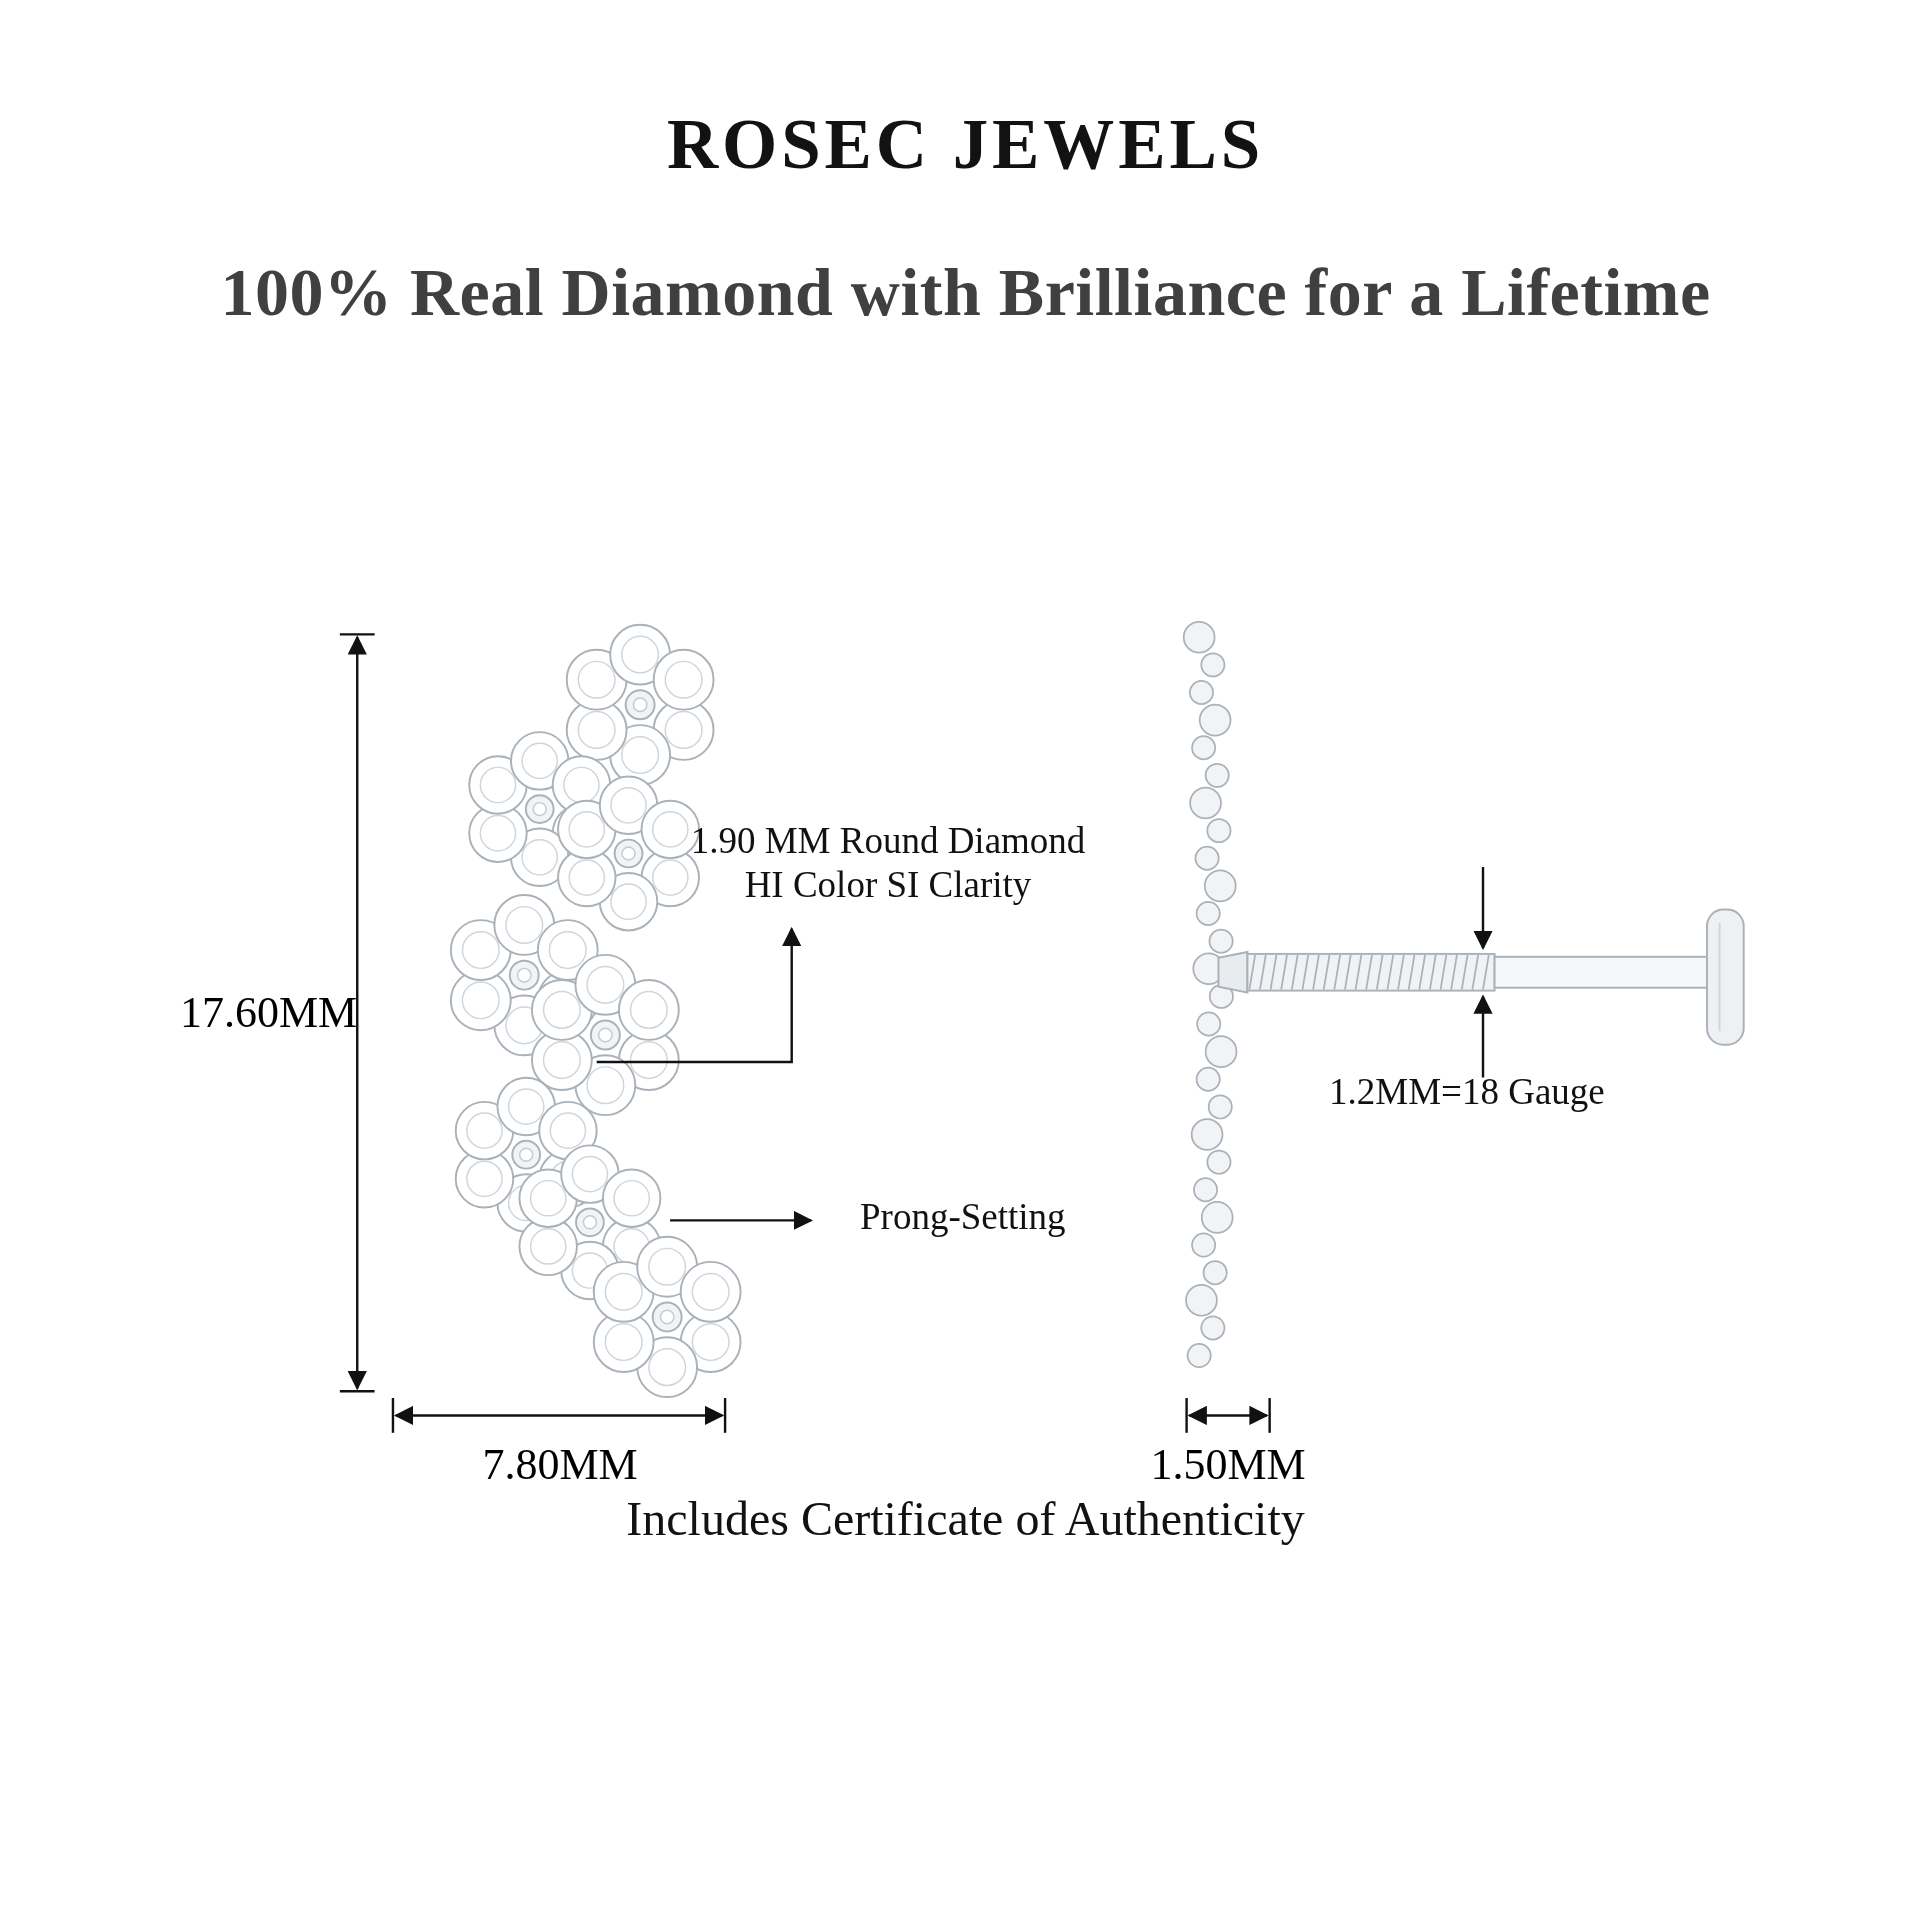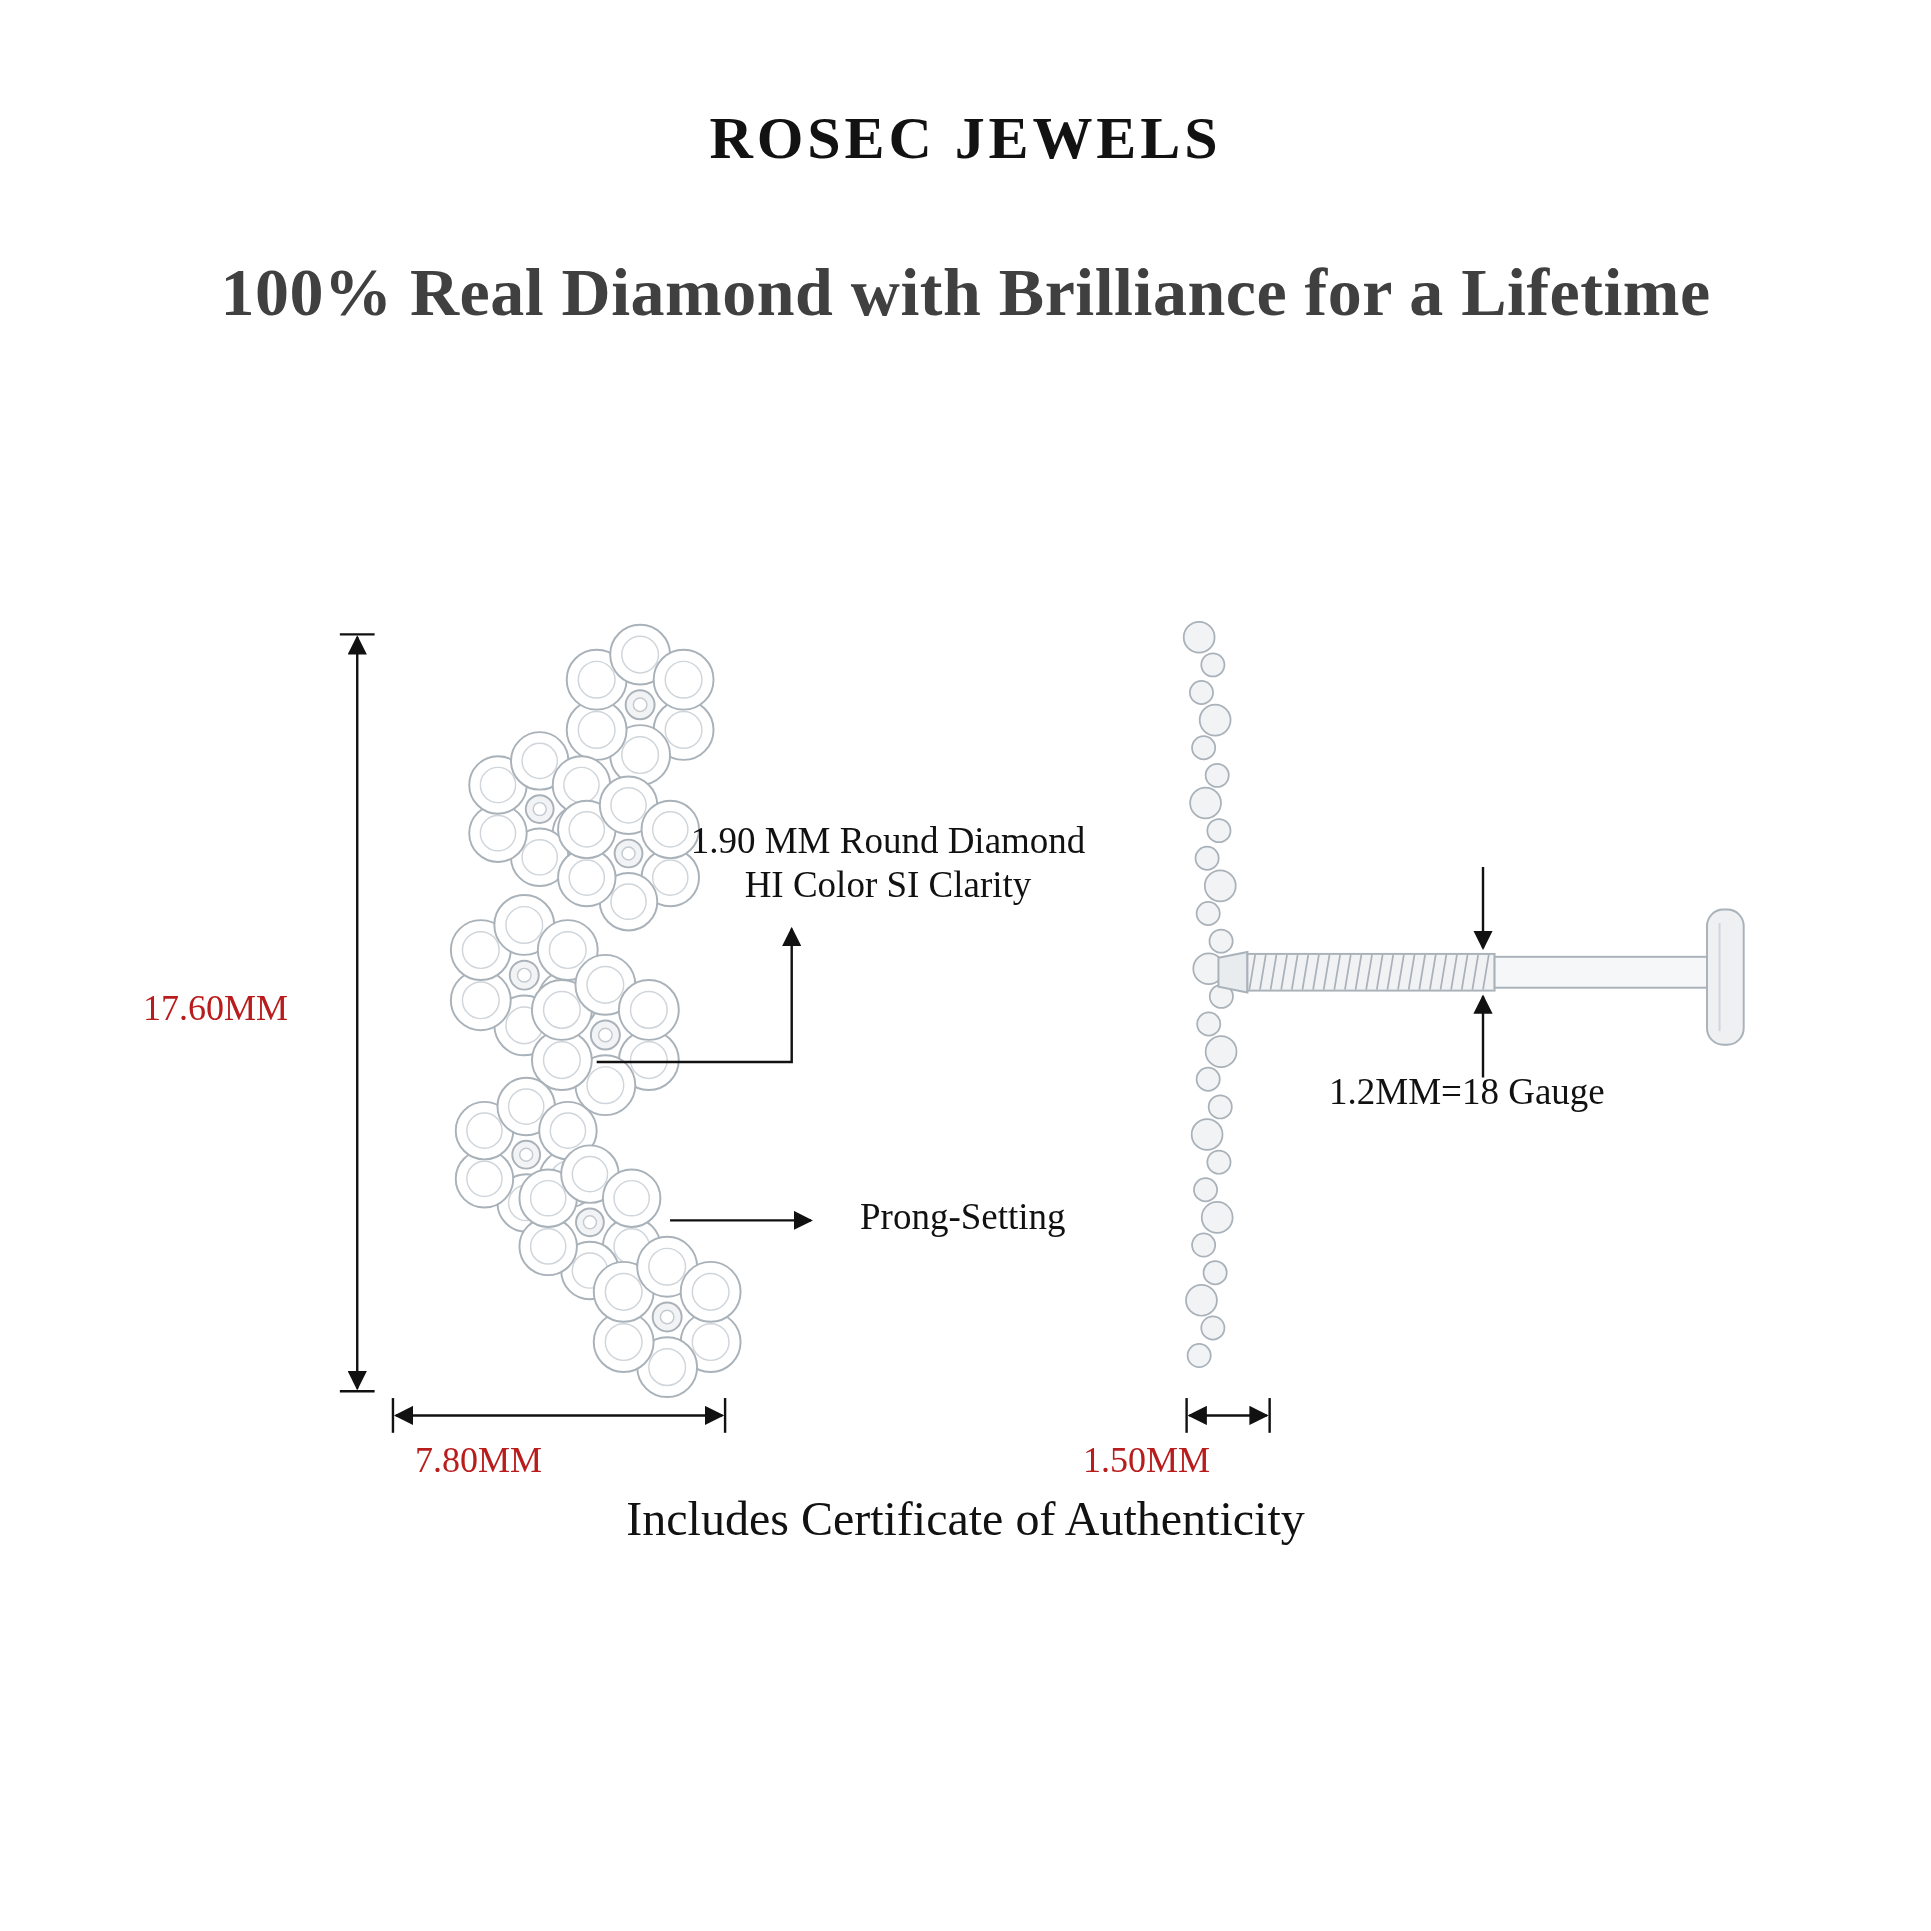--- a/index.html
+++ b/index.html
@@ -3,27 +3,27 @@
 <meta charset="utf-8">
 <style>
   html,body{margin:0;padding:0;background:#ffffff;}
   .canvas{
     position:relative;width:1931px;height:1931px;background:#ffffff;overflow:hidden;
     font-family:"Liberation Serif","DejaVu Serif",serif;color:#111111;
   }
   .abs{position:absolute;}
   .title{
     top:104px;left:0;width:1931px;text-align:center;
-    font-size:60px;font-weight:700;letter-spacing:3.9px;color:#121212;
+    font-size:71px;font-weight:700;letter-spacing:3.9px;color:#121212;
   }
   .subtitle{
     top:253px;left:0;width:1931px;text-align:center;
     font-size:68px;font-weight:700;letter-spacing:0.5px;color:#404040;
   }
-  .dim-label{font-size:36px;font-weight:400;text-align:left;color:#b91c1c;}
+  .dim-label{font-size:44px;font-weight:400;text-align:center;color:#000000;}
   .note{font-size:37px;font-weight:400;color:#111;line-height:1.18;}
   .note.center{text-align:center;}
   .footer{
     top:1491px;left:0;width:1931px;text-align:center;
     font-size:48px;font-weight:400;color:#121212;
   }
   svg#art{position:absolute;top:0;left:0;}
 </style>
 </head>
 <body>

